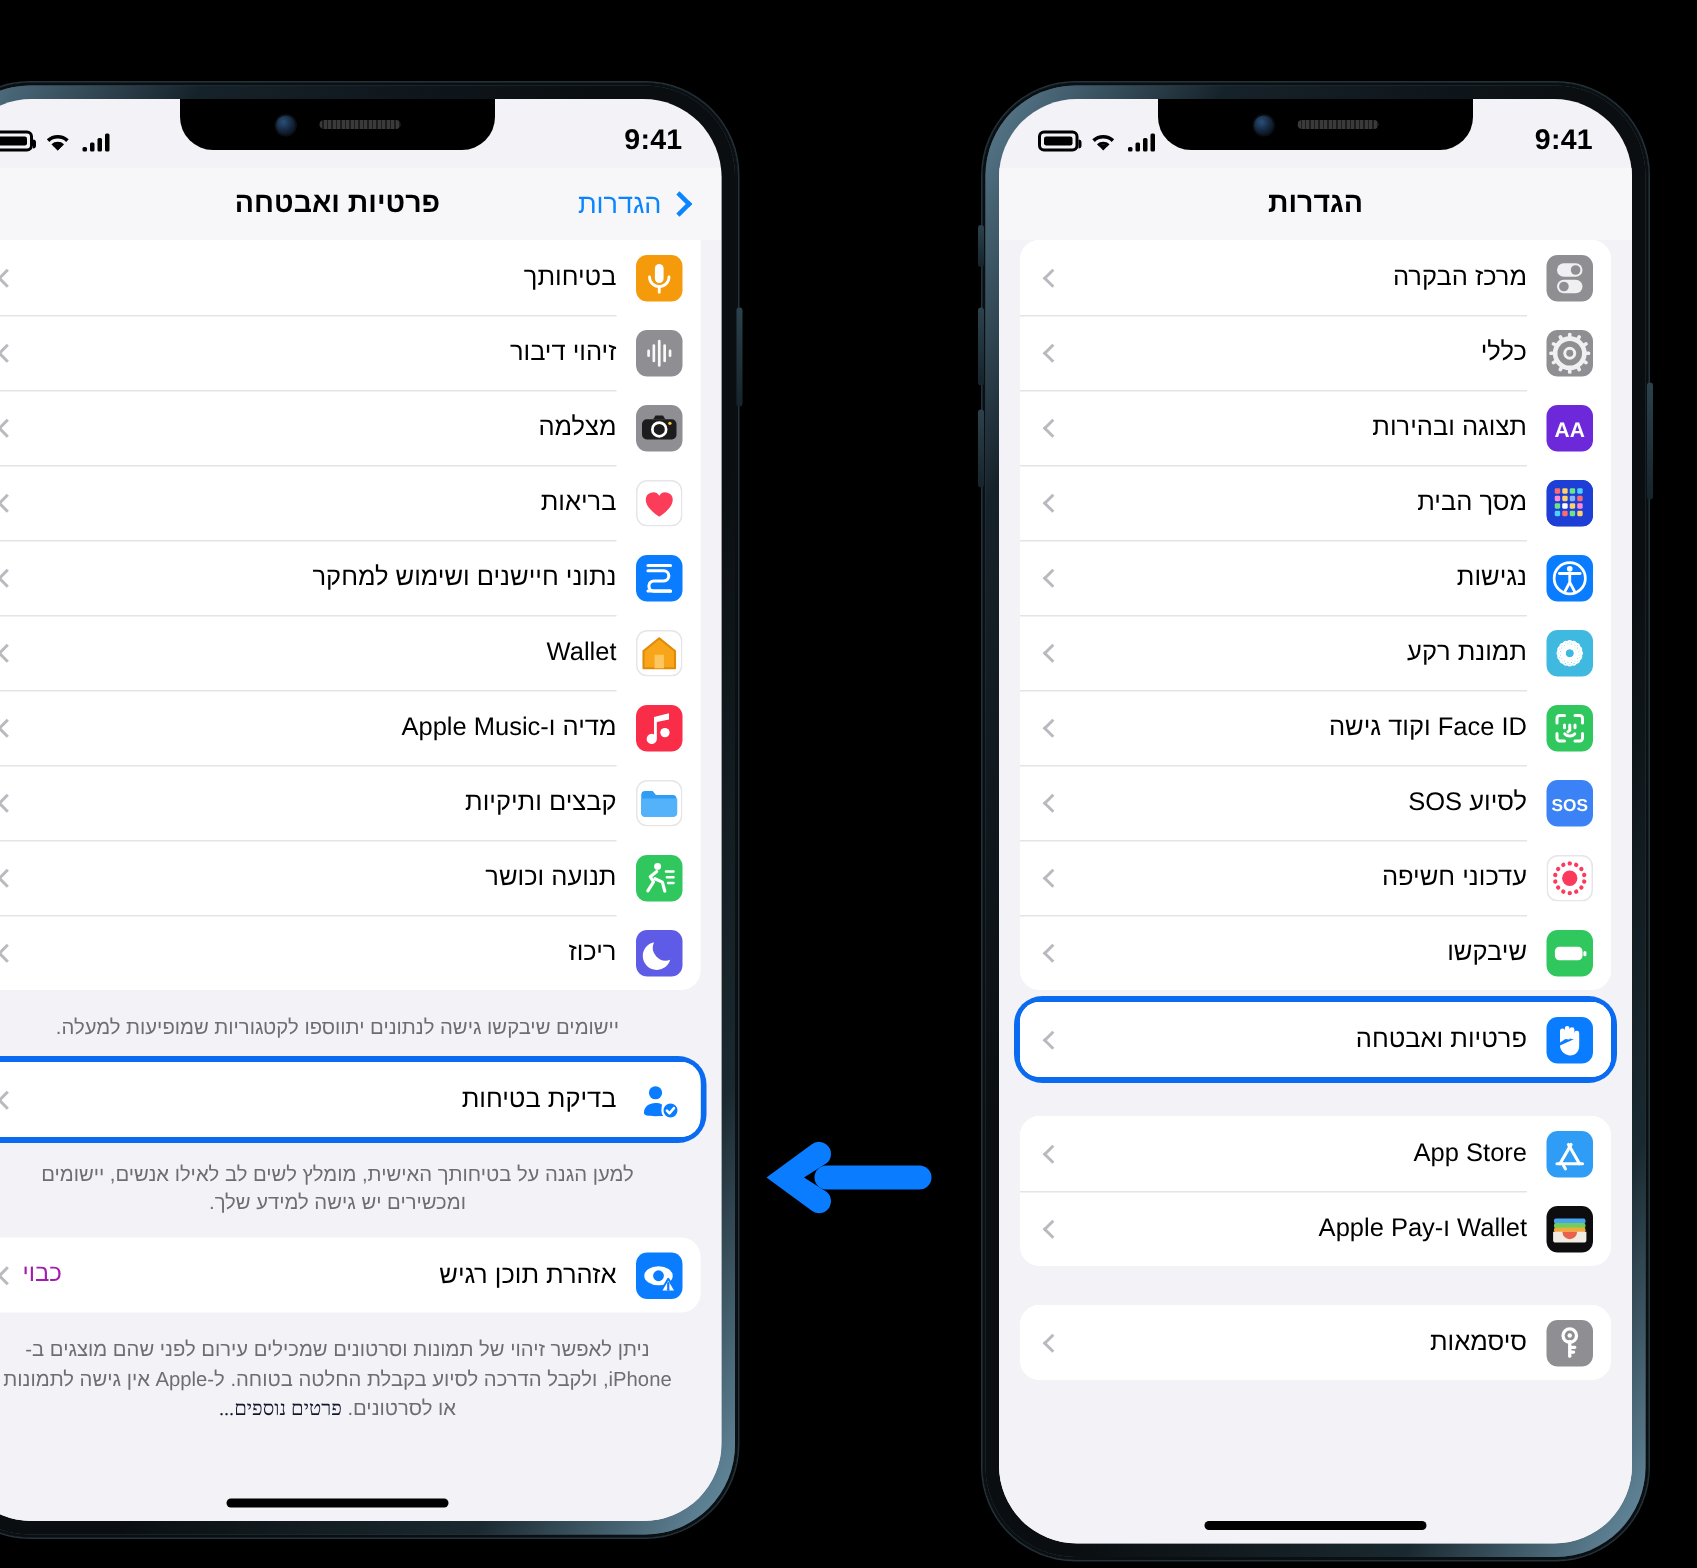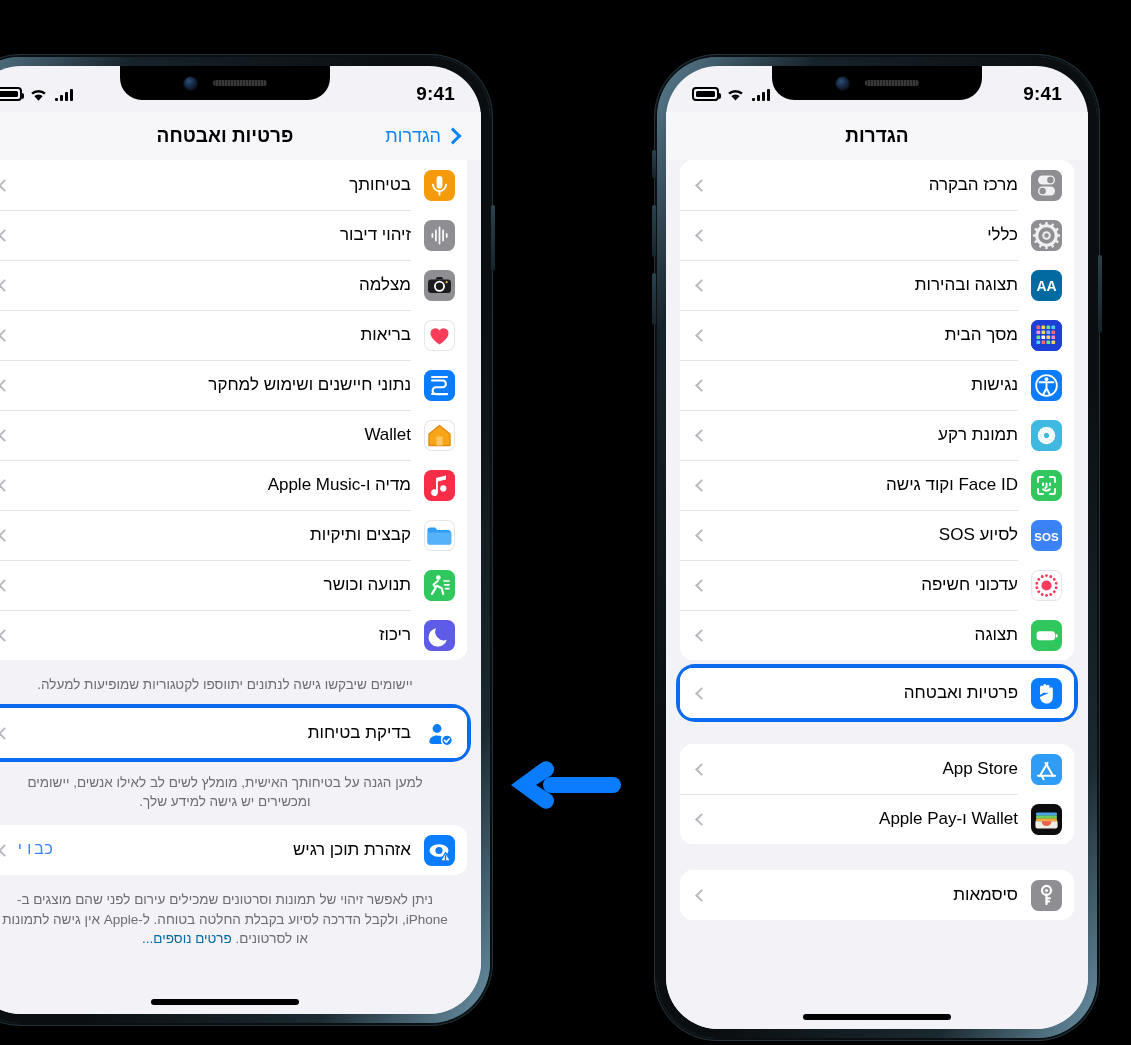--- a/index.html
+++ b/index.html
@@ -201,41 +201,40 @@
     flex: 1;
     margin-right: 13px;
     font-size: 17px;
     color: #000;
     white-space: nowrap;
     overflow: hidden;
     text-overflow: ellipsis;
   }
   .row .row-value {
     font-size: 16px;
-    color: #3b82f6;
+    color: #a21caf;
     margin-left: 6px;
-    font-family: Liberation Mono, monospace;
   }
   .row .disclosure {
     width: 9px; height: 9px;
     border-left: 2.2px solid #b9b9bf;
     border-bottom: 2.2px solid #b9b9bf;
     transform: rotate(45deg);
     flex: 0 0 auto;
     margin-left: 3px;
   }
 
   .footnote {
     font-size: 13.5px;
     line-height: 1.42;
     color: #6d6d72;
     padding: 7px 18px 14px 18px;
     text-align: center;
   }
-  .footnote a { color:#0369a1; text-decoration:none; }
+  .footnote a { color:#0f172a; text-decoration:none;font-family:Liberation Serif, serif; }
 
   
   .hl-wrap {
     position: relative;
     border-radius: 15px;
     box-shadow: 0 0 0 4px #0a6bf0;
     margin: 0 0 8px 0;
   }
   .hl-wrap .group { margin-bottom: 0; }
 
@@ -532,21 +531,21 @@
                     </g>
                     <circle cx="15.5" cy="15.5" r="4.3"></circle>
                   </g>
                   <circle cx="15.5" cy="15.5" r="2.3" fill="#8e8e93"></circle>
                 </svg>
               </div>
               <div class="row-label">כללי</div>
               <div class="disclosure"></div>
             </div>
             <div class="row">
-              <div class="app-icon" style="background: #0369a1;">
+              <div class="app-icon" style="background: #6d28d9;">
                 <svg width="31" height="31" viewBox="0 0 31 31">
                   <text x="15.5" y="21" font-family="Liberation Sans, sans-serif" font-size="14" font-weight="600" fill="#fff" text-anchor="middle">AA</text>
                 </svg>
               </div>
               <div class="row-label">תצוגה ובהירות</div>
               <div class="disclosure"></div>
             </div>
             <div class="row">
               <div class="app-icon" style="background: rgb(29, 63, 214);">
                 <svg width="31" height="31" viewBox="0 0 31 31">
@@ -651,21 +650,21 @@
               <div class="row-label">עדכוני חשיפה</div>
               <div class="disclosure"></div>
             </div>
             <div class="row">
               <div class="app-icon" style="background: rgb(48, 200, 94);">
                 <svg width="31" height="31" viewBox="0 0 31 31">
                   <rect x="5.6" y="11.2" width="18.4" height="9" rx="3" fill="#fff"></rect>
                   <rect x="24.6" y="14" width="2" height="3.5" rx="1" fill="#fff"></rect>
                 </svg>
               </div>
-              <div class="row-label">תצוגה</div>
+              <div class="row-label">שיבקשו</div>
               <div class="disclosure"></div>
             </div>
           </div>
 
         <div class="hl-wrap">
           <div class="group">
             <div class="row">
               <div class="app-icon" style="background:#0a7cff;">
                 <svg width="31" height="31" viewBox="0 0 31 31">
                     <path d="M9 17V9.2a1.6 1.6 0 0 1 3.2 0V15m0-.4V7.6a1.6 1.6 0 0 1 3.2 0V15m0-.6V8.4a1.6 1.6 0 0 1 3.2 0V15m0-.4v-3.8a1.6 1.6 0 0 1 3.2 0V19c0 4.2-2.5 6.6-6 6.6S9 22.6 9 19z" fill="#fff"></path>

